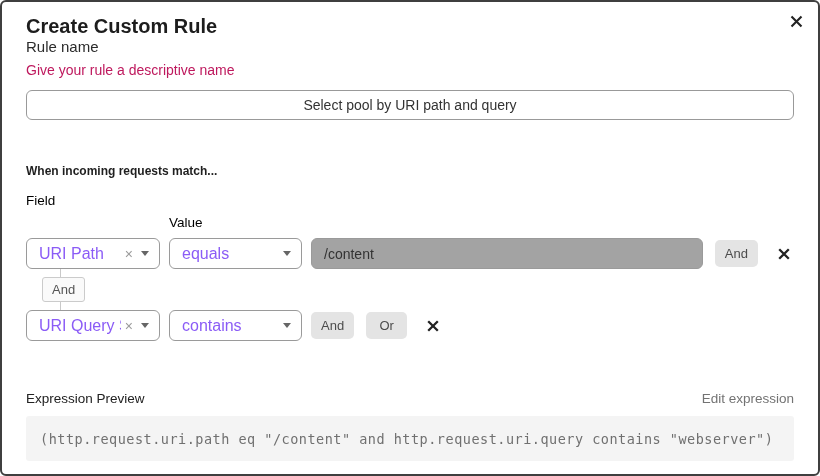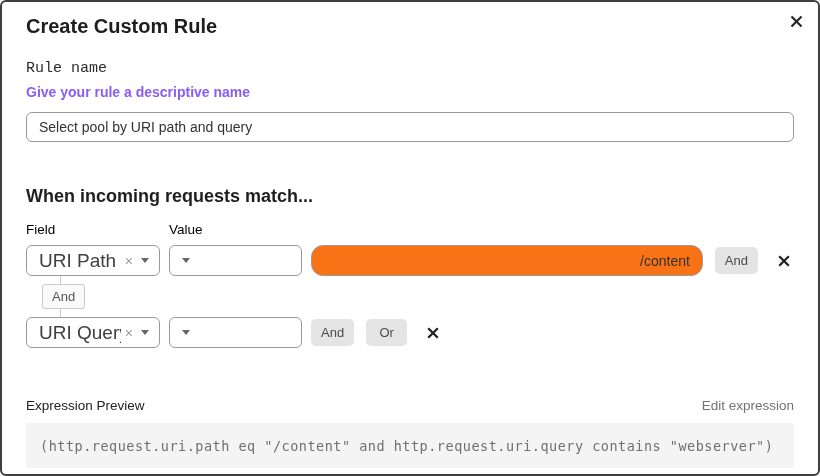--- a/index.html
+++ b/index.html
@@ -5,51 +5,51 @@
   html,body{margin:0;padding:0;background:#fff;}
   body{width:820px;height:476px;font-family:"Liberation Sans",sans-serif;-webkit-font-smoothing:antialiased;}
   .dialog{
     box-sizing:border-box;width:820px;height:476px;background:#fff;
     border:2px solid #3f3f3f;border-radius:6px;position:relative;
     padding:0 24px;overflow:hidden;
   }
   .dialog-title{font-size:20px;font-weight:bold;color:#1d1d1d;margin:13px 0 0 0;}
   .close-btn{position:absolute;top:9px;right:12px;width:20px;height:20px;display:flex;align-items:center;justify-content:center;cursor:pointer;background:none;border:none;padding:0;}
 
-  .section-label{font-size:15px;color:#2b2b2b;margin-top:22px;font-family:Liberation Mono, monospace;}
-  .helper-text{font-size:14px;color:#8b5cf6;margin-top:7px;font-weight:bold;}
+  .section-label{font-size:15px;color:#2b2b2b;}
+  .helper-text{font-size:14px;color:#be185d;margin-top:7px;}
   .text-input{
     box-sizing:border-box;display:block;width:100%;height:30px;
     border:1px solid #999;border-radius:6px;padding:0 12px;
     font-family:"Liberation Sans",sans-serif;font-size:14px;color:#333;
-    margin-top:12px;outline:none;background:#fff;
+    margin-top:12px;outline:none;background:#fff;text-align:center;
   }
 
-  .match-heading{font-size:18px;font-weight:bold;color:#1f1f1f;margin-top:44px;}
+  .match-heading{font-size:12px;font-weight:bold;color:#1f1f1f;margin-top:44px;}
 
   .col-labels{display:flex;margin-top:15px;font-size:13.5px;color:#000000;}
   .col-field{width:143px;}
   .col-operator{width:142px;}
-  .col-value{flex:1;}
+  .col-value{flex:1;margin-top:22px;}
 
   .builder-row{display:flex;align-items:center;margin-top:8px;}
   .select{
     box-sizing:border-box;height:31px;border:1px solid #9a9a9a;border-radius:6px;
     display:flex;align-items:center;padding:0 10px 0 12px;background:#fff;cursor:pointer;
   }
   .select-field{width:134px;}
   .select-operator{width:133px;margin-left:9px;}
-  .select-label{flex:1;font-size:19px;color:#404040;white-space:nowrap;overflow:hidden;}
+  .select-label{flex:1;font-size:16px;color:#8b5cf6;white-space:nowrap;overflow:hidden;}
   .clear-x{color:#9a9a9a;font-size:14px;margin:0 8px 0 4px;line-height:1;}
   .caret{width:0;height:0;border-left:4.5px solid transparent;border-right:4.5px solid transparent;border-top:5.5px solid #666;}
 
   .value-input{
-    box-sizing:border-box;flex:1;height:31px;border:1px solid #9a9a9a;border-radius:12px;
+    box-sizing:border-box;flex:1;height:31px;border:1px solid #9a9a9a;border-radius:6px;
     padding:0 12px;margin-left:9px;font-family:"Liberation Sans",sans-serif;
-    font-size:14px;color:#333;outline:none;background:#f97316;min-width:0;text-align:right;
+    font-size:14px;color:#333;outline:none;background:#a3a3a3;min-width:0;
   }
   .chip-btn{
     margin-left:12px;min-width:41px;height:27px;border:none;border-radius:5px;
     background:#e4e4e4;color:#4c4c4c;font-family:"Liberation Sans",sans-serif;
     font-size:13px;display:flex;align-items:center;justify-content:center;cursor:pointer;padding:0 10px;
   }
   .delete-btn{margin-left:18px;margin-right:2px;width:16px;height:16px;display:flex;align-items:center;justify-content:center;background:none;border:none;padding:0;cursor:pointer;}
 
   .connector{margin-top:0;}
   .vline{width:1px;height:8px;background:#c9c9c9;margin-left:34px;}
@@ -93,20 +93,21 @@
     <div class="col-value">Value</div>
   </div>
 
   <div class="builder-row">
     <div class="select select-field">
       <span class="select-label">URI Path</span>
       <span class="clear-x">×</span>
       <span class="caret"></span>
     </div>
     <div class="select select-operator">
+      <span class="select-label">equals</span>
       <span class="caret"></span>
     </div>
     <input class="value-input" type="text" value="/content" style="">
     <button class="chip-btn">And</button>
     <button class="delete-btn">
       <svg width="14" height="14" viewBox="0 0 14 14">
         <path d="M2.2 2.2 L11.8 11.8 M11.8 2.2 L2.2 11.8" stroke="#222" stroke-width="2.3" fill="none"></path>
       </svg>
     </button>
   </div>
@@ -117,20 +118,21 @@
     <div class="vline"></div>
   </div>
 
   <div class="builder-row" style="margin-top:0;">
     <div class="select select-field">
       <span class="select-label">URI Query St...</span>
       <span class="clear-x">×</span>
       <span class="caret"></span>
     </div>
     <div class="select select-operator">
+      <span class="select-label">contains</span>
       <span class="caret"></span>
     </div>
     <button class="chip-btn" style="margin-left:9px;">And</button>
     <button class="chip-btn">Or</button>
     <button class="delete-btn">
       <svg width="14" height="14" viewBox="0 0 14 14">
         <path d="M2.2 2.2 L11.8 11.8 M11.8 2.2 L2.2 11.8" stroke="#222" stroke-width="2.3" fill="none"></path>
       </svg>
     </button>
   </div>

